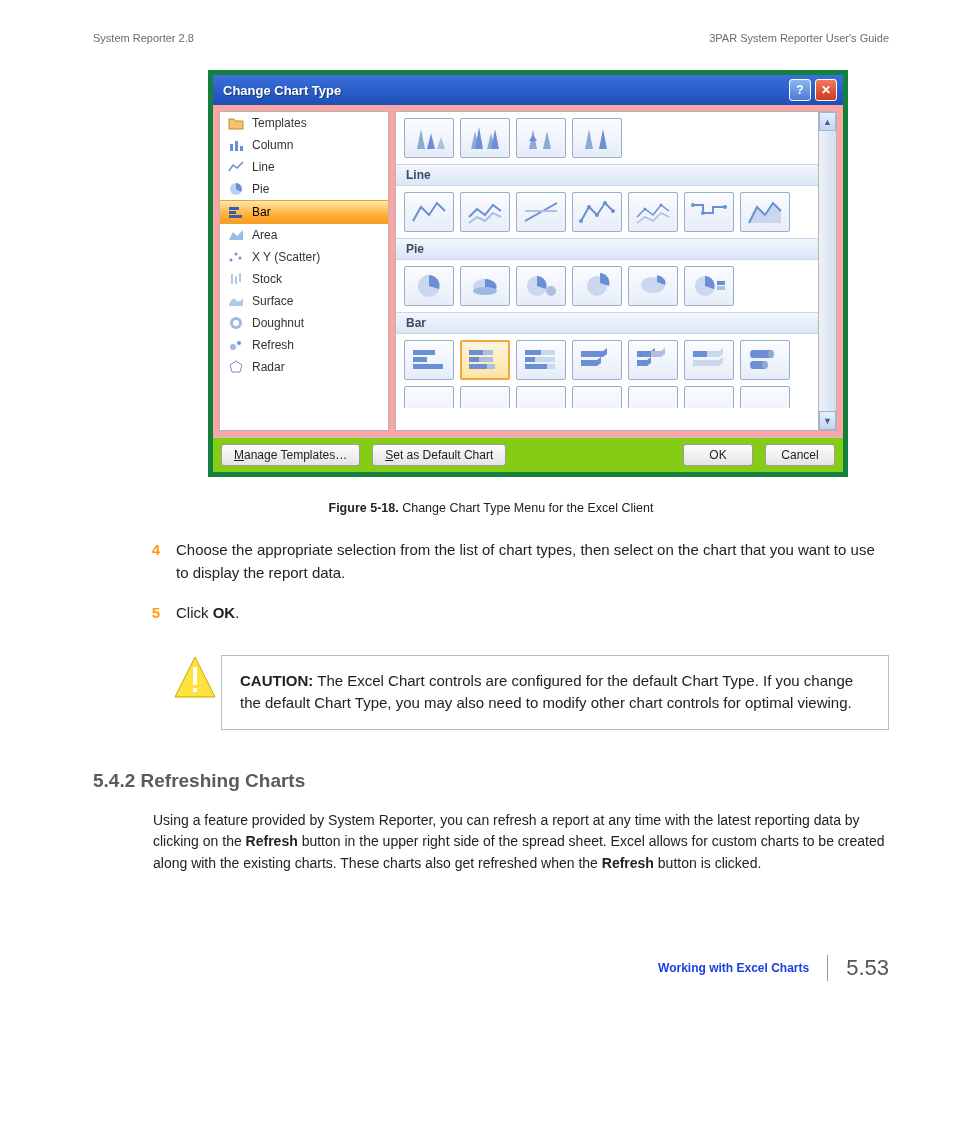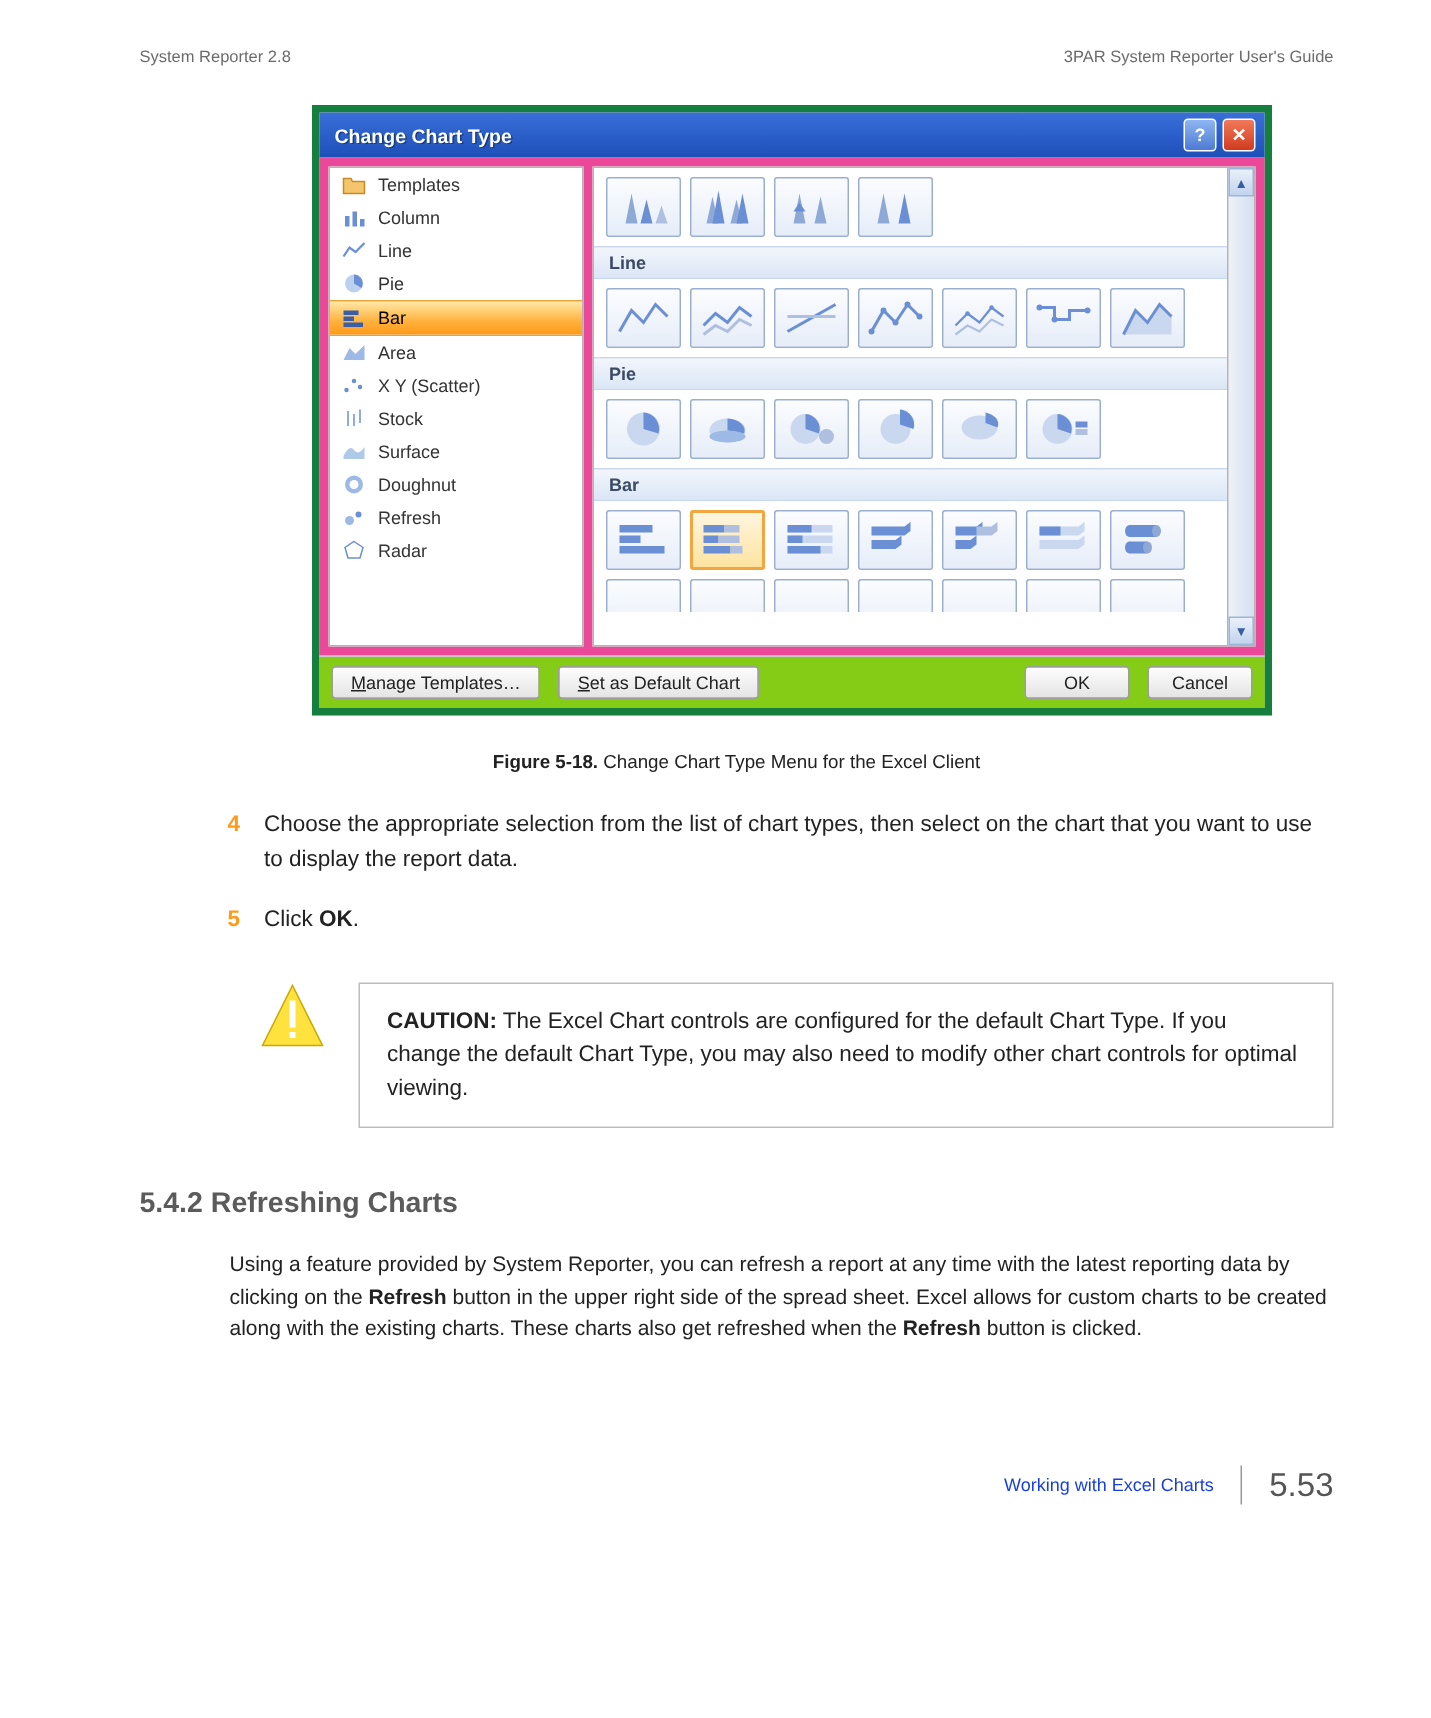--- a/index.html
+++ b/index.html
@@ -43,21 +43,21 @@
   width: 20px; height: 20px;
   border: 1px solid #fff;
   border-radius: 3px;
   display: flex; align-items: center; justify-content: center;
   font-size: 12px;
 }
 .dlg-help { background: linear-gradient(#8fb6f2,#4d7bd4); color: #fff; }
 .dlg-close { background: linear-gradient(#f07a5a,#d13b1f); color: #fff; }
 .dlg-body {
   display: flex;
-  background: #ec4899;
+  background: #fca5a5;
 }
 .dlg-sidebar {
   width: 168px;
   background: #fff;
   border: 1px solid #b4b4b4;
   margin: 6px 0 6px 6px;
   font-size: 12px;
 }
 .sb-item {
   display: flex;
@@ -160,21 +160,21 @@
   margin-bottom: 18px;
 }
 .step-num {
   color: #ff9a17;
   font-weight: bold;
   min-width: 12px;
   text-align:right;
 }
 .caution-wrap {
   display:flex;
-  gap: 22px;
+  gap: 4px;
   margin: 30px 0 40px 80px;
   align-items:flex-start;
 }
 .caution-icon svg { width:44px; height:50px; }
 .caution-box {
   border: 1px solid #bcbcbc;
   padding: 14px 18px;
   font-size: 15px;
   line-height:1.5;
   flex:1;
@@ -193,21 +193,21 @@
 .footer-row {
   margin-top: 80px;
   display:flex;
   justify-content:flex-end;
   align-items:center;
   gap: 18px;
 }
 .footer-link {
   color: #1a3fe0;
   font-size: 12px;
-  font-weight: normal;
+  font-weight: bold;
 }
 .footer-sep {
   width:1px; height:26px; background:#999;
 }
 .footer-page {
   font-size: 22px;
   color:#555;
   font-weight:500;
 }
 </style>

